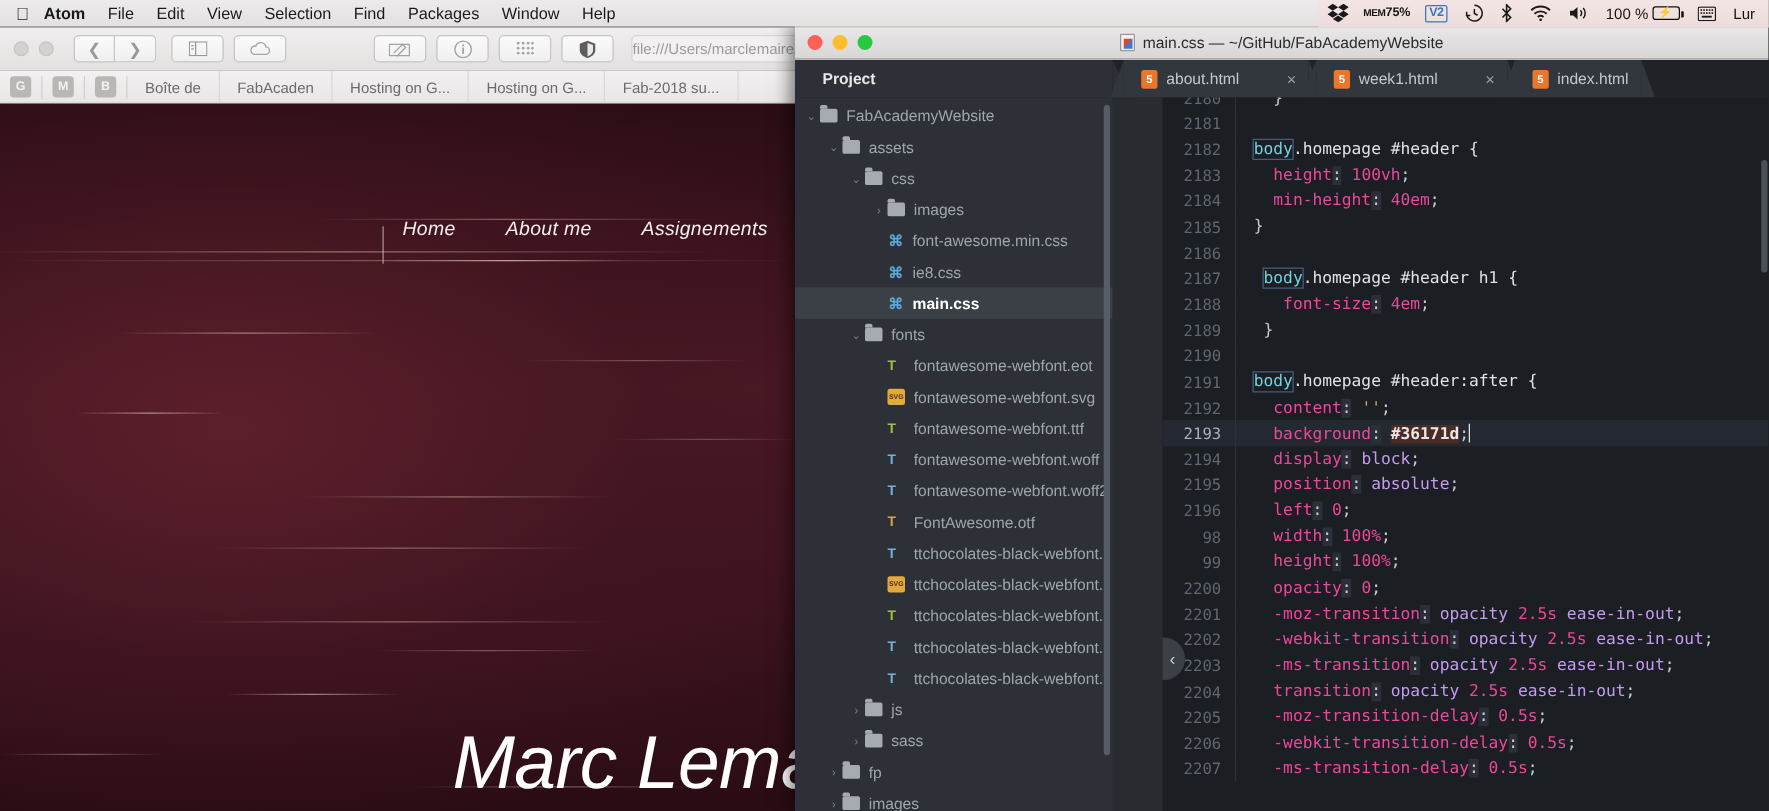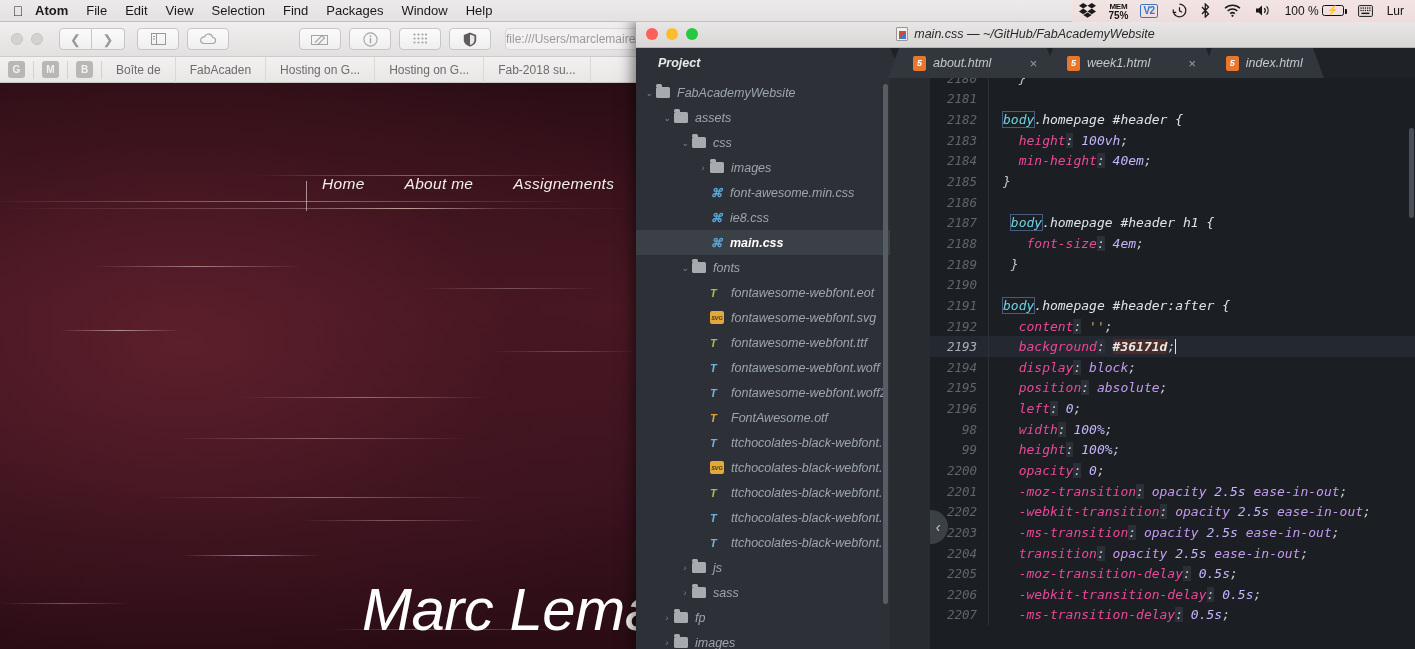--- a/index.html
+++ b/index.html
@@ -28,21 +28,21 @@
     font-size: 13px; color: #1a1a1a; padding: 0 9px; line-height: 22px;
     white-space: nowrap;
   }
   .mb-item.bold { font-weight: bold; }
   .mb-right {
     margin-left: auto; display: flex; align-items: center; height: 22px;
     padding-right: 4px; gap: 0px;
     background: linear-gradient(180deg,#f3e4e4 0%,#eedcdc 100%);
   }
   .mbr { padding: 0 7px; font-size: 12px; color: #141414; line-height: 22px; display:flex; align-items:center; }
-  .mem-ind { display:flex; flex-direction: column; align-items:center; line-height:9px; padding:0 5px;}
+  .mem-ind { display:flex; flex-direction: row; align-items:center; line-height:9px; padding:0 5px;}
   .mem-ind .m1 { font-size: 8px; font-weight: bold; letter-spacing:-0.3px;}
   .mem-ind .m2 { font-size: 10px; font-weight: bold; }
   .v2badge {
     border: 1.5px solid #3a74c4; color: #3a74c4; font-size: 10px; font-weight: bold;
     padding: 0px 2px; border-radius: 2px; line-height: 12px; letter-spacing:-0.5px;
   }
   .batt-wrap { display:flex; align-items:center; gap:3px; }
   .batt-shell {
     width: 22px; height: 11px; border: 1.5px solid #111; border-radius: 2.5px;
     position: relative; display:flex; align-items:center; justify-content:center;
@@ -121,21 +121,20 @@
   .hero-title {
     position:absolute; left: 362px; top: 492px; font-size: 60px; color:#fff;
     font-weight: 400; letter-spacing: -0.5px; white-space: nowrap;
   }
 
   
   .atom {
     position: absolute; left: 636px; top: 20px; width: 779px; height: 629px;
     background: #282c30; z-index: 50; overflow: hidden;
     box-shadow: -3px 0 14px rgba(0,0,0,.55);
-    font-style: italic;
   }
   .atom-titlebar {
     height: 28px; background: linear-gradient(180deg,#e9e7e7,#d9d6d6);
     border-bottom: 1px solid #b9b5b5; display:flex; align-items:center;
     position: relative;
   }
   .atom-tl { display:flex; gap:8px; padding-left: 10px; }
   .atl { width: 12px; height: 12px; border-radius: 50%; }
   .atl.r { background:#ff5f57; }
   .atl.y { background:#ffbd2e; }
@@ -241,21 +240,21 @@
     width: 58px; flex:none; text-align:right; padding-right: 11px;
     color:#5f666f; font-size: 12.5px; font-family:"DejaVu Sans Mono", monospace;
   }
   .code-row.active .gutter { color:#a9b0b8; }
   .vline { width: 1px; background:#2b3039; align-self: stretch; flex:none; }
   .codetext { padding-left: 14px; white-space: pre; color:#c6cbd1; }
   .t-selbox { color:#6fd3e0; outline: 1px solid #4a5b80; }
   .t-plain { color:#dfe3e8; }
   .t-prop { color:#ec4899; }
   .t-colon { color:#c6cbd1; background:#2a2f38; }
-  .t-num { color:#c4b5fd; }
+  .t-num { color:#ec4899; }
   .t-kw { color:#c49bf0; }
   .t-str { color:#c8a96b; }
   .t-punct { color:#c6cbd1; }
   .t-colorval { color:#e8e8e8; background:#4a2b26; font-weight:bold; }
   .cursor { display:inline-block; width:1px; height:15px; background:#dfe3e8; vertical-align:-3px; }
   .collapse-btn {
     position:absolute; left: -16px; top: 432px; width: 34px; height: 34px;
     background:#3b4047; border-radius: 50%; color:#cdd3d9; font-size: 14px;
     display:flex; align-items:center; justify-content:center; padding-left: 14px;
     z-index: 6;

